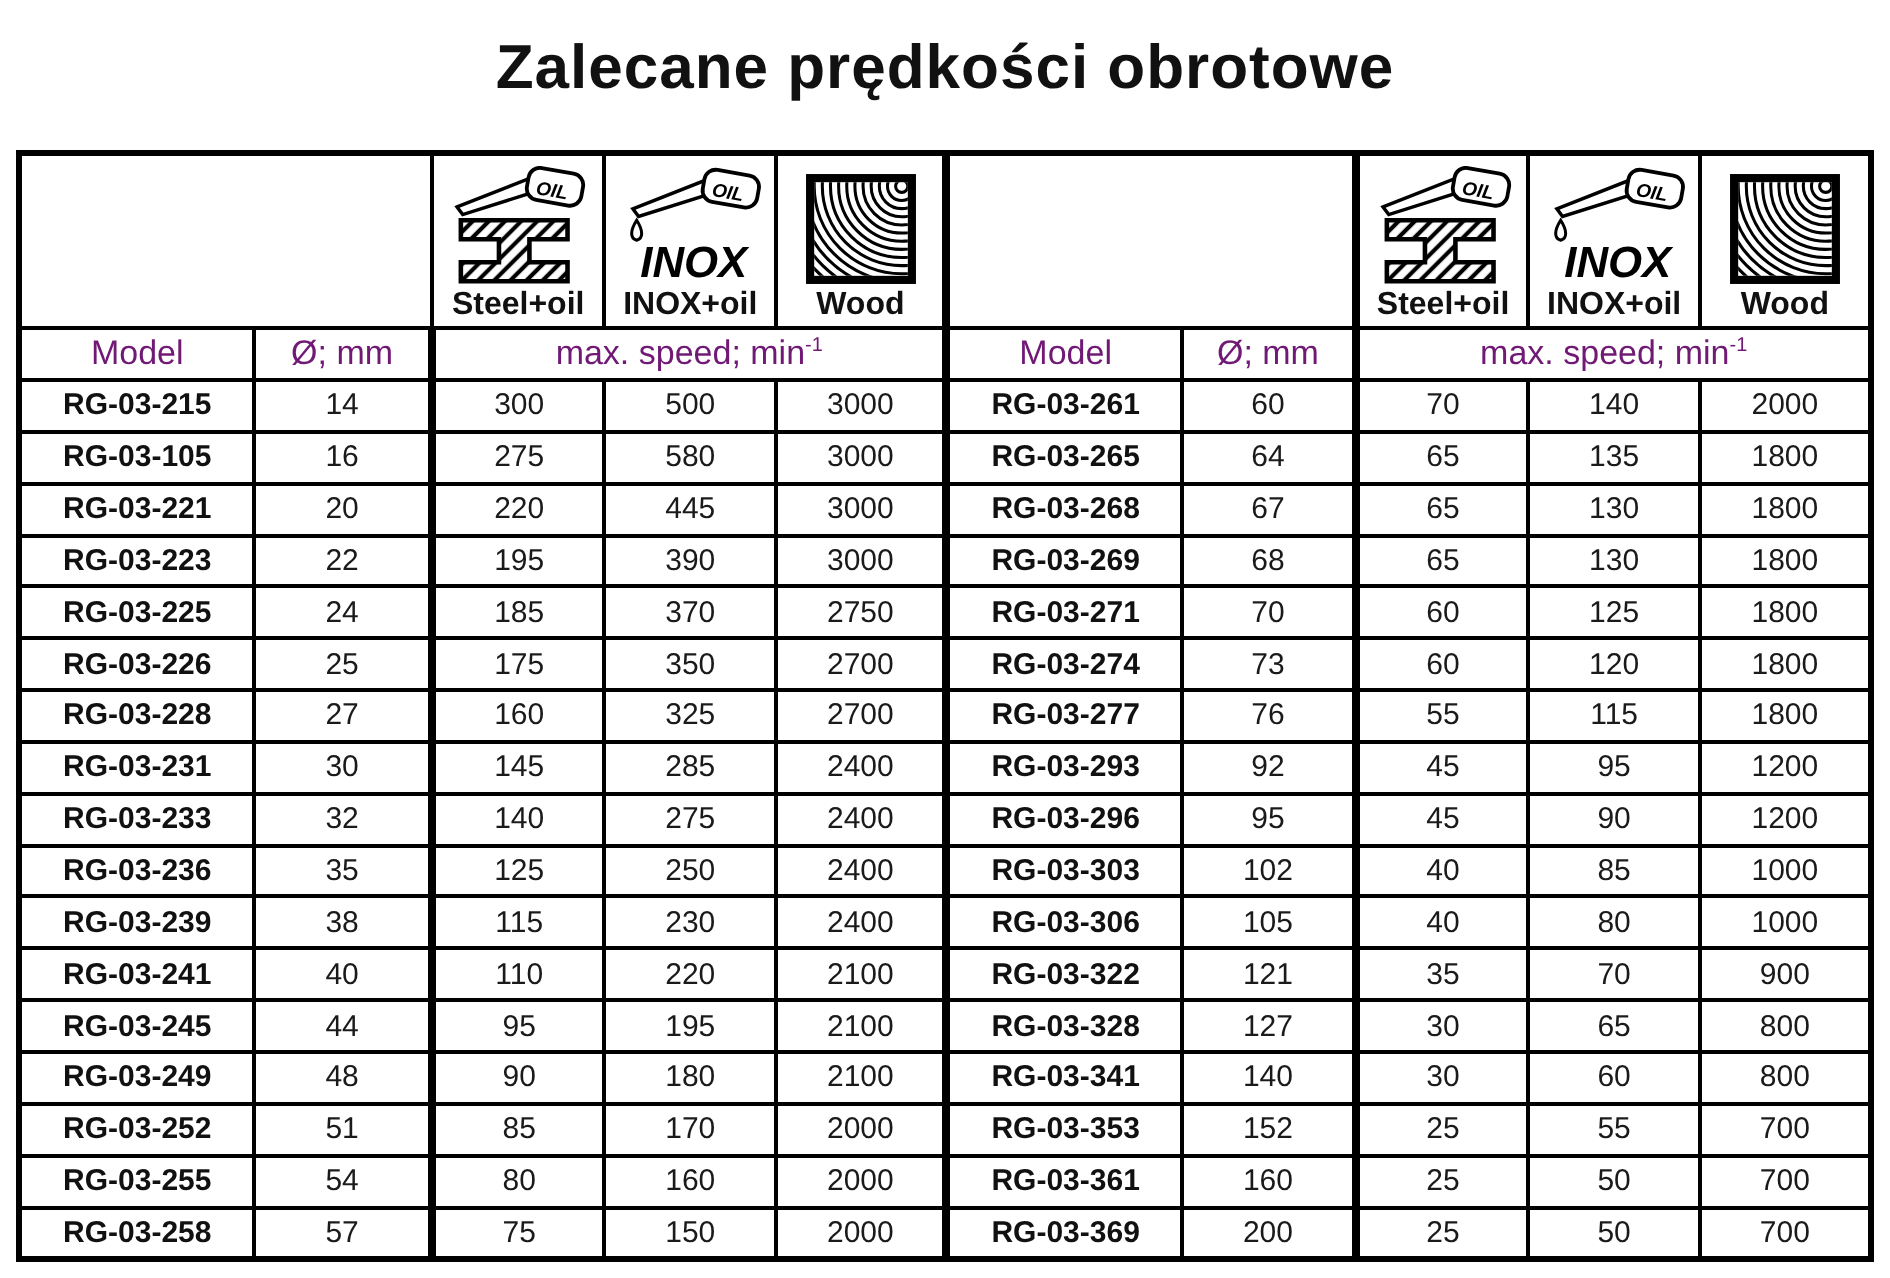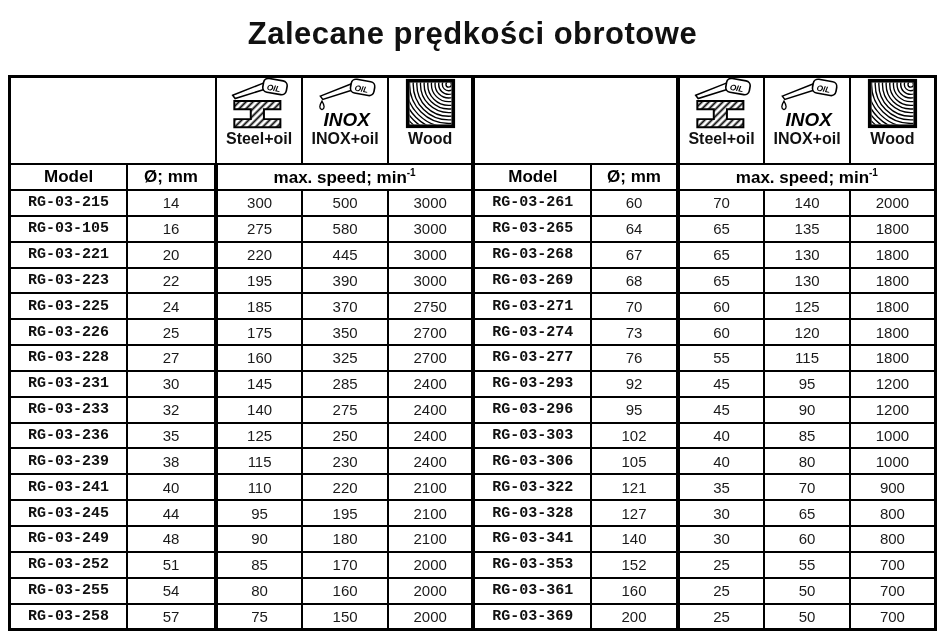--- a/index.html
+++ b/index.html
@@ -18,28 +18,28 @@
     border:3px solid #000;
   }
   .speed-table th, .speed-table td {
     border:2px solid #000; padding:0; text-align:center; vertical-align:middle;
     overflow:hidden; white-space:nowrap;
   }
   .sep      { border-left:4px solid #000 !important; }
   .half-sep { border-left:4px solid #000 !important; }
   thead tr.icons-row  { height:85px; }
   thead tr.labels-row { height:26px; }
-  .labels-row th { font-size:17px; font-weight:bold; color:#000000; }
+  .labels-row th { font-size:17px; font-weight:normal; color:#701a75; }
   .labels-row sup { font-size:10px; }
   tbody tr { height:23px; }
-  tbody th { font-size:15px; font-weight:bold; color:#111;font-family:Liberation Mono, monospace; }
+  tbody th { font-size:15px; font-weight:bold; color:#111; }
   tbody td { font-size:15px; font-weight:normal; color:#1a1a1a; }
   .icon-box {
     display:flex; flex-direction:column; align-items:center;
-    justify-content:flex-end; height:85px; padding-bottom:15px; box-sizing:border-box;
+    justify-content:flex-end; height:85px; padding-bottom:1px; box-sizing:border-box;
   }
   .icon-label { font-size:16px; font-weight:bold; color:#111; line-height:19px; }
   .icon-svg { display:block; }
   .defs-holder { position:absolute; width:0; height:0; overflow:hidden; }
 </style>
 </head>
 <body>
 
 <div class="page">
 

